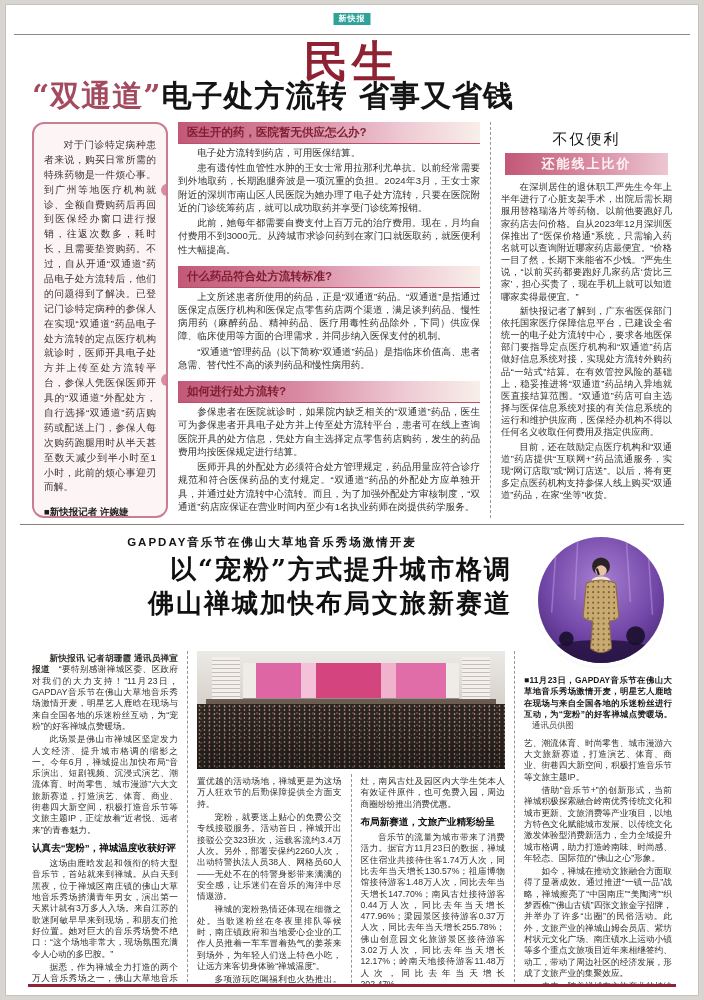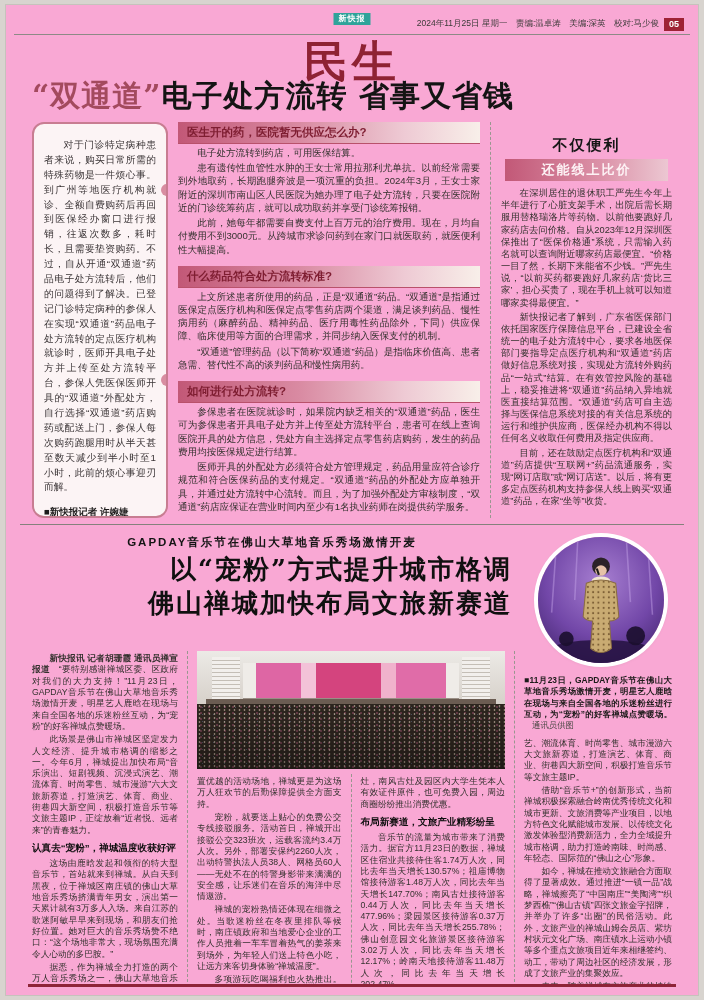--- a/index.html
+++ b/index.html
@@ -4,21 +4,21 @@
 <style>
   html,body{margin:0;padding:0;}
   body{
     width:704px;height:1000px;overflow:hidden;
     background:#d8d4cf;
     font-family:"Liberation Sans","DejaVu Sans",sans-serif;
     -webkit-font-smoothing:antialiased;
   }
   .sheet{
     position:relative;width:694px;height:992px;margin:4px auto;
-    background:#f9a8d4;border:1px solid #c6c2bc;box-sizing:border-box;
+    background:#ffffff;border:1px solid #c6c2bc;box-sizing:border-box;
     overflow:hidden;
   }
   
   .masthead{position:relative;height:62px;}
   .mast-rule{position:absolute;top:29px;left:8px;right:8px;border-top:1.5px solid #8d8a86;}
   .paper-badge{
     position:absolute;top:8px;left:50%;transform:translateX(-50%);
     background:#2fa39a;color:#fff;font-size:8px;font-weight:bold;
     padding:2px 5px;line-height:1;letter-spacing:1px;z-index:2;
   }
@@ -52,21 +52,21 @@
   .mid-col{flex:1 1 auto;display:flex;flex-direction:column;gap:8px;overflow:hidden;}
   .bar{
     margin:0;padding:3px 9px;font-size:11.5px;font-weight:bold;color:#7e1d31;
     background:linear-gradient(90deg,#c25877 0%,#d98aa2 40%,#eecad4 75%,#f8efe9 100%);
     border-bottom:1.5px solid #b9516b;line-height:1.3;
   }
   .mid-col p{margin:2px 0;font-size:9.6px;line-height:1.38;text-align:justify;color:#34312e;text-indent:2em;}
   .side-col{
     flex:0 0 182px;box-sizing:border-box;border-left:1px dashed #9a968f;padding-left:10px;overflow:hidden;
   }
-  .side-t1{margin:14px 0 4px;text-align:center;font-size:15px;font-weight:700;color:#161616;letter-spacing:2px;}
+  .side-t1{margin:8px 0 4px;text-align:center;font-size:15px;font-weight:400;color:#161616;letter-spacing:2px;}
   .side-t2{
     margin:0 4px 6px;padding:2px 0;text-align:center;font-size:13px;font-weight:bold;color:#fdf2f5;letter-spacing:2px;
     background:linear-gradient(90deg,#c25877,#dc93a9 60%,#ecc7d2);
   }
   .side-col p{margin:2px 0;font-size:9.3px;line-height:1.31;text-align:justify;color:#34312e;text-indent:2em;}
   .art-divider{margin:6px 14px 0;border-top:1px solid #85817c;}
   
   .article2{position:relative;padding:6px 26px 0;}
   .a2-head{position:relative;height:112px;}
   .head-left{width:calc(100% - 160px);}
@@ -118,24 +118,20 @@
 </style>
 </head>
 <body>
 
 <div class="sheet">
 
   <header class="masthead">
     <div class="mast-rule"></div>
     <span class="paper-badge">新快报</span>
     <h1 class="section-title">民生</h1>
-    <div class="dateline">
-      <span>2024年11月25日 星期一　责编:温卓涛　美编:深英　校对:马少俊</span>
-      <span class="pagenum">05</span>
-    </div>
   </header>
 
   <section class="article1">
     <h2 class="headline1"><span class="hl-red">“双通道”</span><span>电子处方流转 省事又省钱</span></h2>
 
     <div class="a1-cols">
 
       <aside class="intro-box">
         <p>对于门诊特定病种患者来说，购买日常所需的特殊药物是一件烦心事。到广州等地医疗机构就诊、全额自费购药后再回到医保经办窗口进行报销，往返次数多，耗时长，且需要垫资购药。不过，自从开通“双通道”药品电子处方流转后，他们的问题得到了解决。已登记门诊特定病种的参保人在实现“双通道”药品电子处方流转的定点医疗机构就诊时，医师开具电子处方并上传至处方流转平台，参保人凭医保医师开具的“双通道”外配处方，自行选择“双通道”药店购药或配送上门，参保人每次购药跑腿用时从半天甚至数天减少到半小时至1小时，此前的烦心事迎刃而解。</p>
         <p class="byline">■新快报记者 许婉婕</p>

